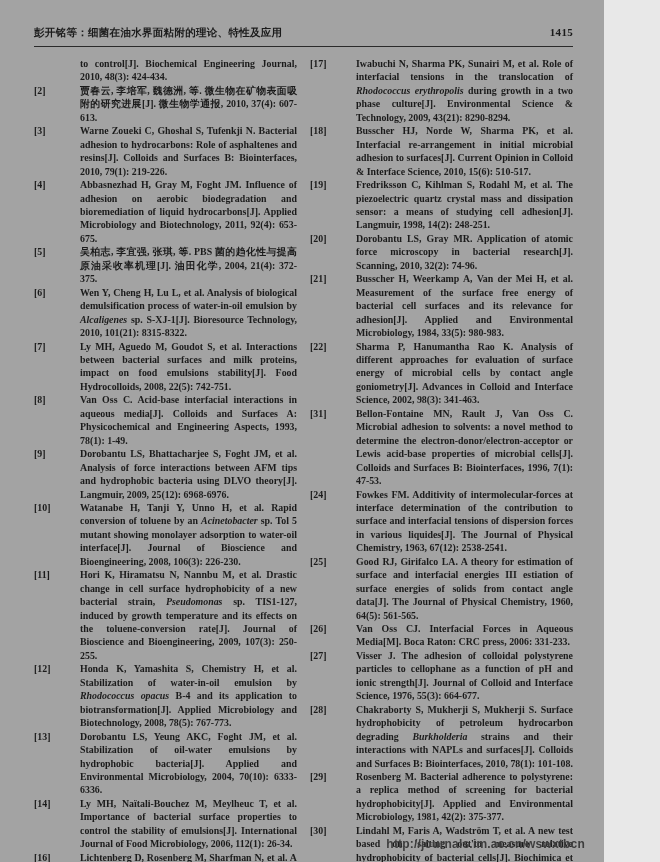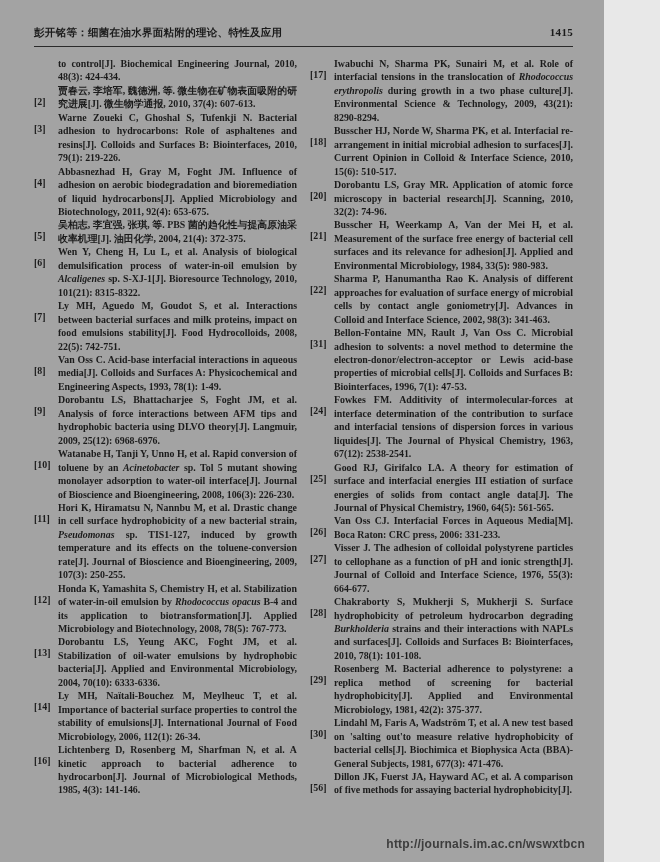--- a/index.html
+++ b/index.html
@@ -27,22 +27,22 @@
   .columns{
     position:absolute;top:57px;left:34px;right:31px;
     display:flex;gap:13px;
   }
   .col{
     width:50%;
     font-size:9.9px;
     line-height:13.45px;
   }
   .ref-item{display:flex;margin:0;}
-  .ref-num{width:24px;flex-shrink:0;margin-top:11px;}
-  .ref-text{flex:1;text-align:justify;text-justify:inter-word;}
+  .ref-num{width:24px;flex-shrink:0;}
+  .ref-text{flex:1;text-align:justify;text-justify:inter-word;margin-left:22px;}
   .it{font-style:italic;}
   .footer-url{
     position:absolute;right:19px;bottom:11px;
     font-family:"Liberation Sans","DejaVu Sans",sans-serif;
     font-size:12px;color:#3d3d3d;letter-spacing:.2px;
   }
 </style>
 </head>
 <body>
 
@@ -120,20 +120,24 @@
     <div class="col" id="col-right">
         <div class="ref-item">
           <span class="ref-num">[17]</span>
           <div class="ref-text"><span>Iwabuchi N, Sharma PK, Sunairi M, et al. Role of interfacial tensions in the translocation of </span><span class="it">Rhodococcus erythropolis</span><span> during growth in a two phase culture[J]. Environmental Science &amp; Technology, 2009, 43(21): 8290-8294.</span></div>
         </div>
         <div class="ref-item">
           <span class="ref-num">[18]</span>
           <div class="ref-text"><span>Busscher HJ, Norde W, Sharma PK, et al. Interfacial re-arrangement in initial microbial adhesion to surfaces[J]. Current Opinion in Colloid &amp; Interface Science, 2010, 15(6): 510-517.</span></div>
         </div>
         <div class="ref-item">
+          <span class="ref-num">[19]</span>
+          <div class="ref-text"><span>Fredriksson C, Kihlman S, Rodahl M, et al. The piezoelectric quartz crystal mass and dissipation sensor: a means of studying cell adhesion[J]. Langmuir, 1998, 14(2): 248-251.</span></div>
+        </div>
+        <div class="ref-item">
           <span class="ref-num">[20]</span>
           <div class="ref-text"><span>Dorobantu LS, Gray MR. Application of atomic force microscopy in bacterial research[J]. Scanning, 2010, 32(2): 74-96.</span></div>
         </div>
         <div class="ref-item">
           <span class="ref-num">[21]</span>
           <div class="ref-text"><span>Busscher H, Weerkamp A, Van der Mei H, et al. Measurement of the surface free energy of bacterial cell surfaces and its relevance for adhesion[J]. Applied and Environmental Microbiology, 1984, 33(5): 980-983.</span></div>
         </div>
         <div class="ref-item">
           <span class="ref-num">[22]</span>
           <div class="ref-text"><span>Sharma P, Hanumantha Rao K. Analysis of different approaches for evaluation of surface energy of microbial cells by contact angle goniometry[J]. Advances in Colloid and Interface Science, 2002, 98(3): 341-463.</span></div>

